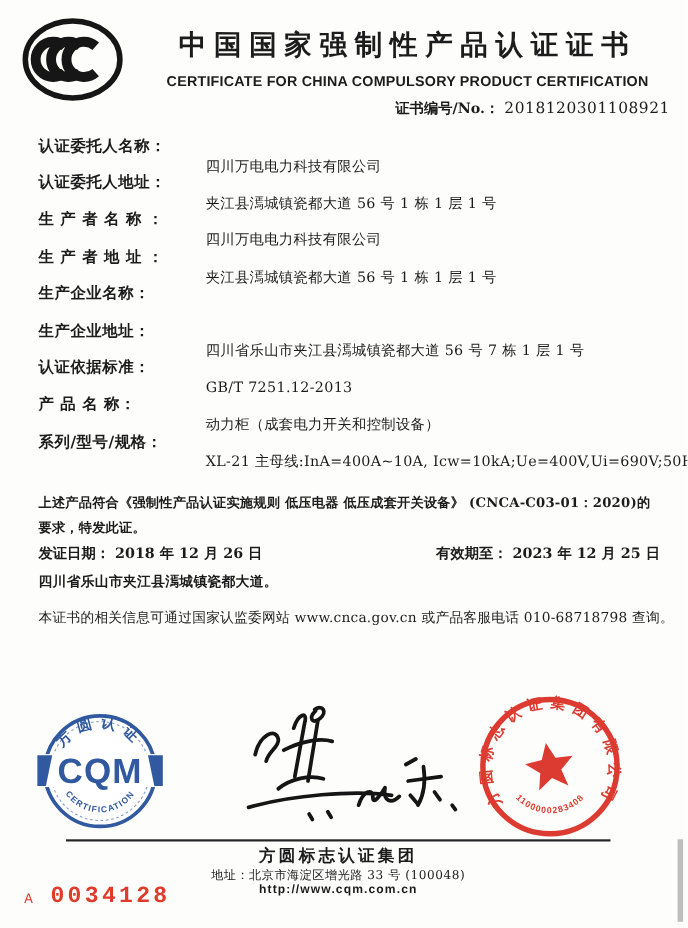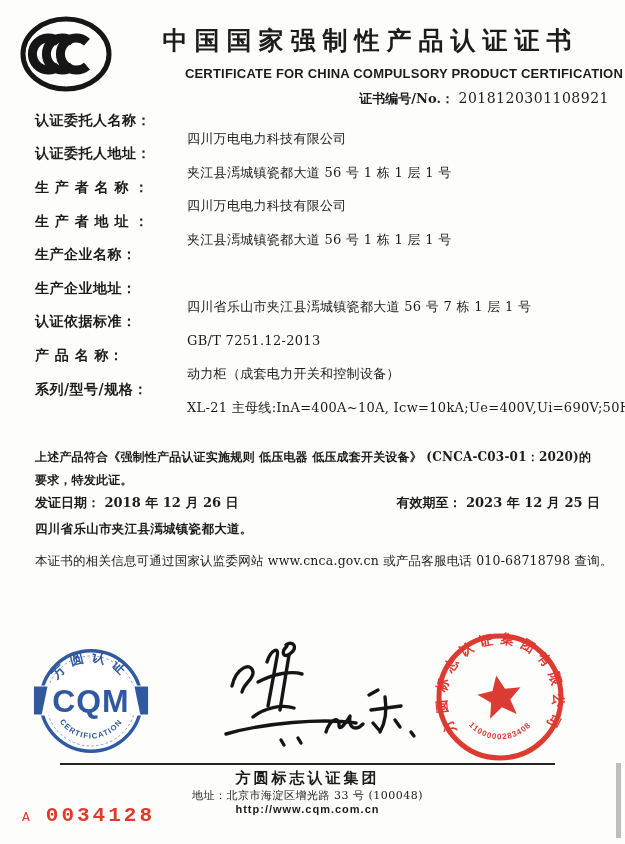--- a/index.html
+++ b/index.html
@@ -5,26 +5,26 @@
   html,body{margin:0;padding:0;}
   body{width:625px;height:844px;position:relative;background:#fdfdfc;overflow:hidden;
        font-family:"DejaVu Serif",serif;color:#1c1c1c;}
   .abs{position:absolute;}
 
   
   .ccc-logo{left:18px;top:14px;width:96px;height:80px;}
   .title-block{left:118px;right:2px;top:24px;text-align:center;}
   .title-cn{font-size:25px;font-weight:600;letter-spacing:7px;white-space:nowrap;}
   .title-en{font-family:"Liberation Sans",sans-serif;font-size:13px;font-weight:bold;
-            margin-top:9px;letter-spacing:.2px;white-space:nowrap;text-align:right;}
+            margin-top:9px;letter-spacing:.2px;white-space:nowrap;}
   .cert-no{right:16px;top:90px;font-size:13px;font-weight:bold;white-space:nowrap;}
   .cert-no .num{font-family:"DejaVu Serif",serif;font-weight:normal;font-size:14px;letter-spacing:.5px;}
 
   
-  .fields{left:35px;top:104px;right:15px;}
+  .fields{left:35px;top:116px;right:15px;}
   .frow{height:33.6px;display:flex;align-items:center;}
   .flabel{font-weight:bold;font-size:14px;width:152px;flex:0 0 152px;white-space:pre;letter-spacing:.5px;}
   .fvalue{font-size:13px;white-space:nowrap;letter-spacing:.3px;margin-top:37px;}
 
   .statement{left:35px;top:446px;width:565px;font-size:12px;font-weight:bold;line-height:23px;letter-spacing:.2px;}
   .dates-row{left:35px;top:494px;right:25px;display:flex;justify-content:space-between;
              font-size:13px;font-weight:bold;}
   .note1{left:35px;top:521px;font-size:12.5px;font-weight:bold;letter-spacing:.3px;}
   .note2{left:35px;top:553px;font-size:12.5px;font-weight:normal;letter-spacing:.2px;}
 

